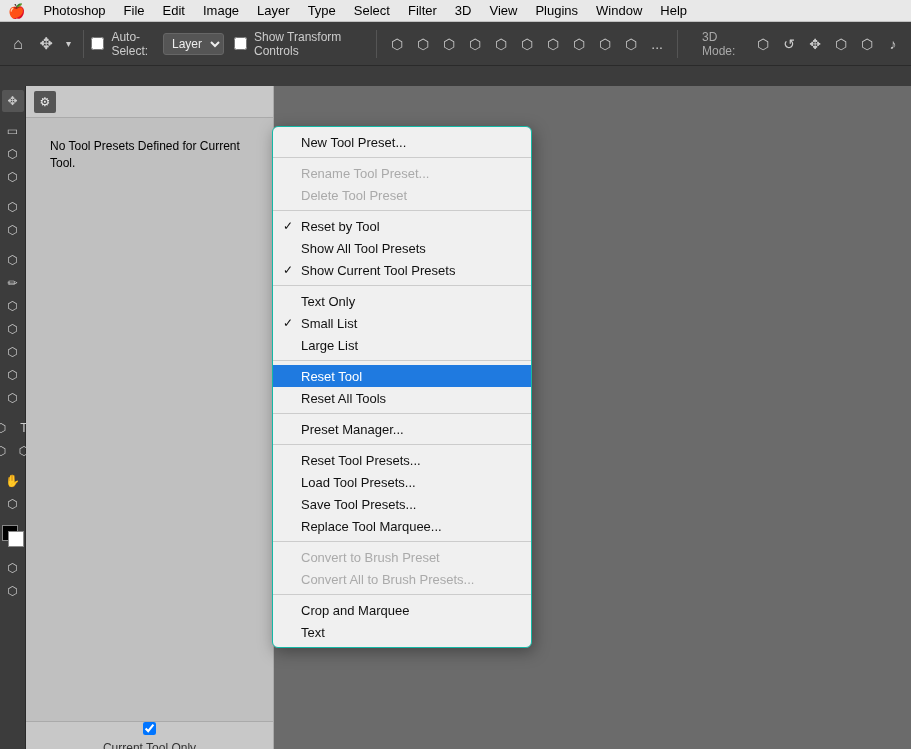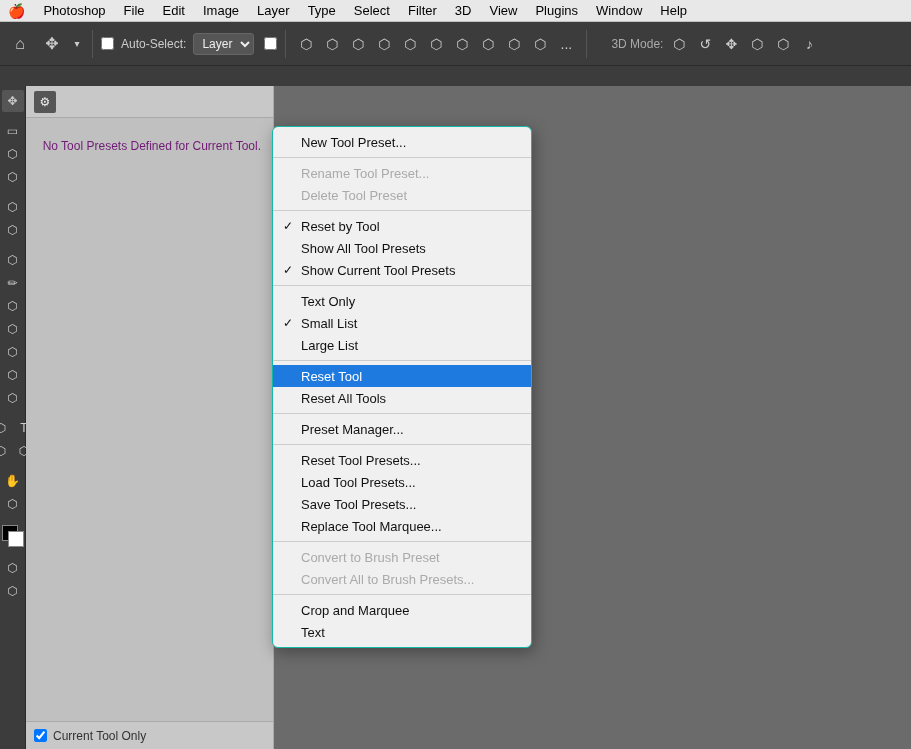--- a/index.html
+++ b/index.html
@@ -195,40 +195,41 @@
       padding: 6px 8px;
       font-size: 12px;
       color: #333;
       border-bottom: 1px solid #aaa;
       display: flex;
       align-items: center;
       gap: 4px;
       height: 32px;
     }
     .presets-message {
-      padding: 20px 12px;
-      text-align: right;
-      color: #701a75;
+      padding: 20px 24px;
+      text-align: left;
+      color: #000000;
       font-size: 12px;
       line-height: 1.4;
     }
     .presets-footer {
       position: absolute;
       bottom: 0;
       left: 0;
       right: 0;
       height: 28px;
       background: #c8c8c8;
       border-top: 1px solid #aaa;
       display: flex;
       align-items: center;
       padding: 0 8px;
       font-size: 12px;
       color: #333;
       gap: 6px;
+      flex-direction: column;
     }
     .presets-gear {
       width: 22px;
       height: 22px;
       background: #555;
       display: flex;
       align-items: center;
       justify-content: center;
       color: #eee;
       font-size: 12px;
@@ -312,20 +313,21 @@
   <div class="toolbar-divider"></div>
   <div class="toolbar-checkbox">
     <input type="checkbox" style="">
     <span>Auto-Select:</span>
     <select class="toolbar-select">
       <option>Layer</option>
     </select>
   </div>
   <div class="toolbar-checkbox" style="margin-left:6px;">
     <input type="checkbox" style="">
+    <span>Show Transform Controls</span>
   </div>
   <div class="toolbar-divider"></div>
   <div class="toolbar-btn-group">
     <button class="toolbar-btn">⬡</button>
     <button class="toolbar-btn">⬡</button>
     <button class="toolbar-btn">⬡</button>
     <button class="toolbar-btn">⬡</button>
     <button class="toolbar-btn">⬡</button>
     <button class="toolbar-btn">⬡</button>
     <button class="toolbar-btn">⬡</button>

